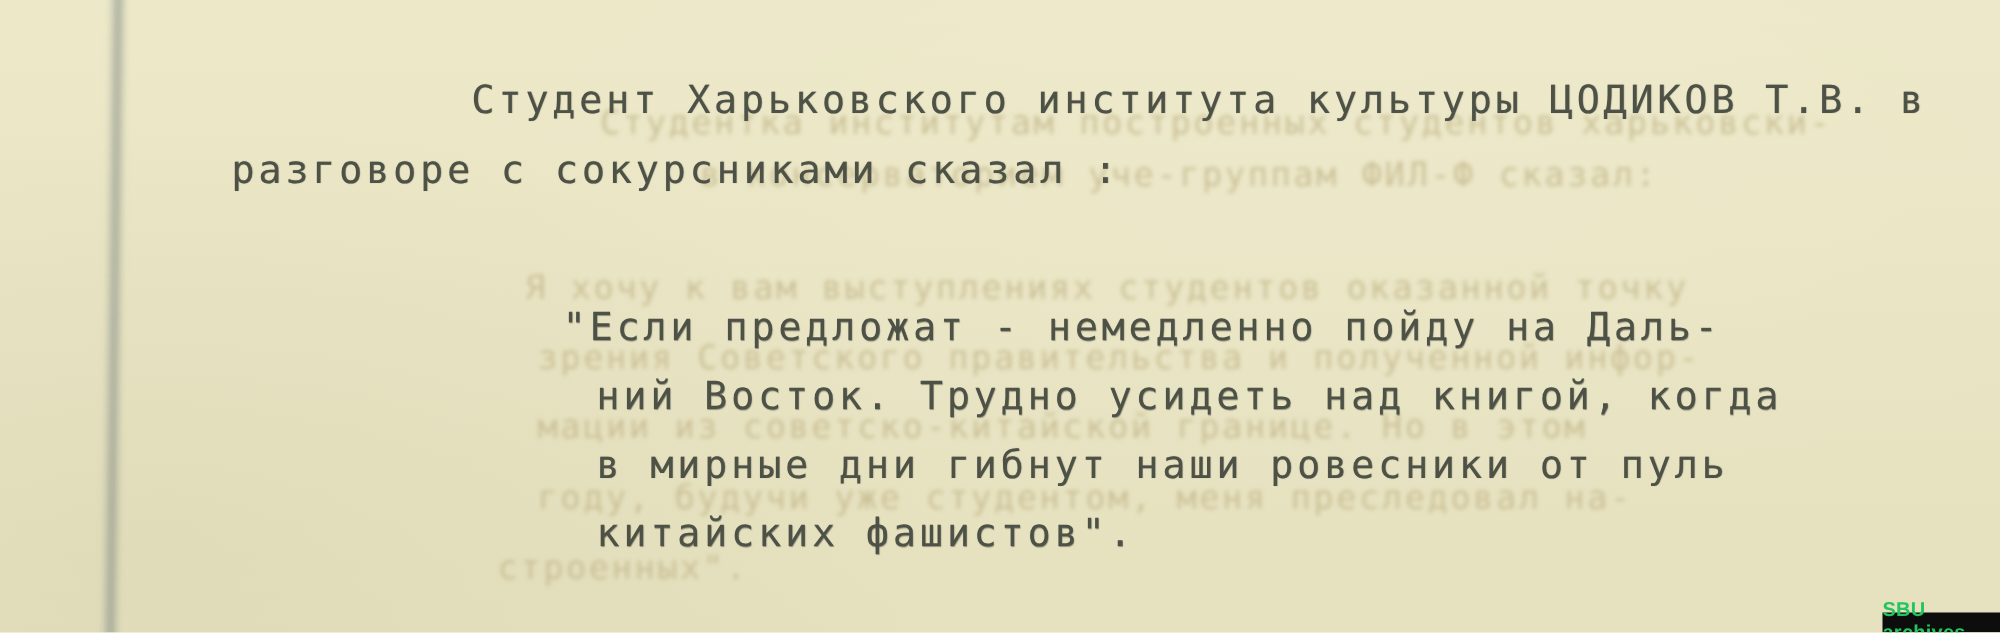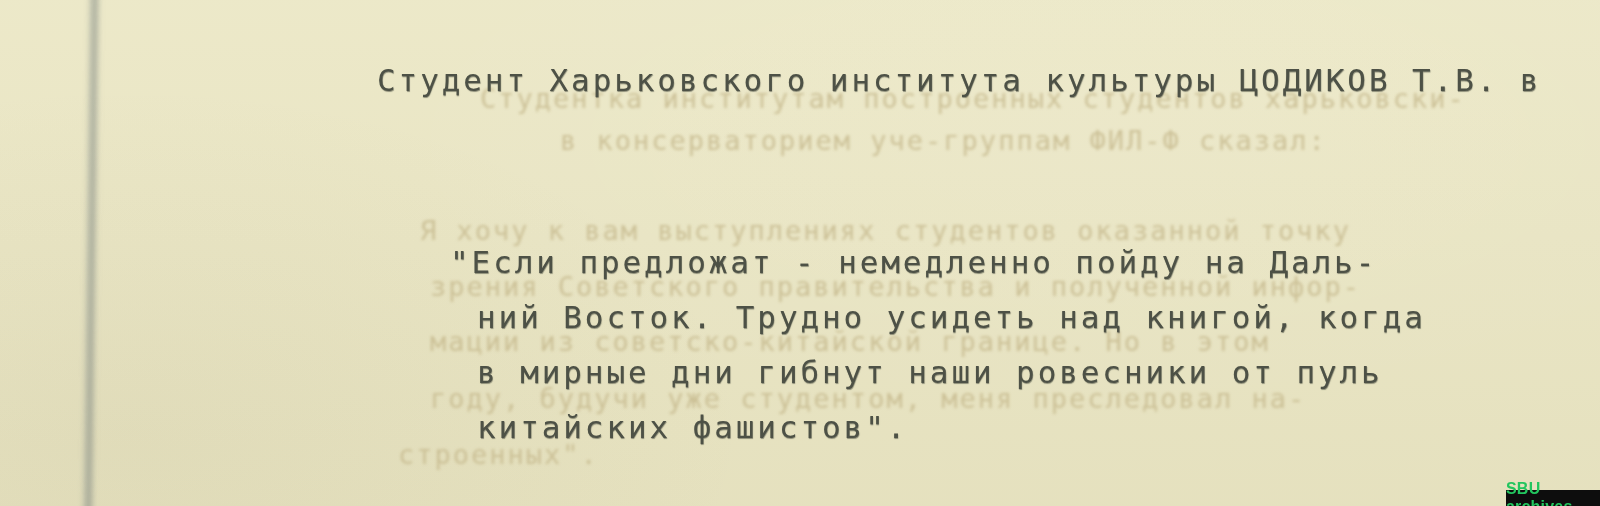--- a/index.html
+++ b/index.html
@@ -87,20 +87,21 @@
       <div class="ghost" style="left: 480px; top: 84px; width: 1075px;">Студентка институтам построенных студентов харьковски-</div>
       <div class="ghost" style="left: 560px; top: 126px; width: 850px;">в консерваторием уче-группам ФИЛ-Ф сказал:</div>
       <div class="ghost" style="left: 420px; top: 216px; width: 1030px;">Я хочу к вам выступлениях студентов оказанной точку</div>
       <div class="ghost" style="left: 430px; top: 272px; width: 1035px;">зрения Советского правительства и полученной инфор-</div>
       <div class="ghost" style="left: 430px; top: 327px; width: 1045px;">мации из советско-китайской границе. Но в этом</div>
       <div class="ghost" style="left: 430px; top: 384px; width: 1055px;">году, будучи уже студентом, меня преследовал на-</div>
       <div class="ghost" style="left: 398px; top: 440px; width: 210px;">строенных".</div>
     </div>
 
   <div class="typed" style="left:345px; top:52px;margin-left:32px;">Студент Харьковского института культуры ЦОДИКОВ Т.В. в</div>
+  <div class="typed" style="left:185px; top:108px;">разговоре с сокурсниками сказал :</div>
 
   <div class="typed" style="left:450px; top:234px;">"Если предложат - немедленно пойду на Даль-</div>
   <div class="typed" style="left:477px; top:289px;">ний Восток. Трудно усидеть над книгой, когда</div>
   <div class="typed" style="left:477px; top:344px;">в мирные дни гибнут наши ровесники от пуль</div>
   <div class="typed" style="left:477px; top:399px;">китайских фашистов".</div>
 
   <div class="badge">SBU archives</div>
 
 </div>
 

